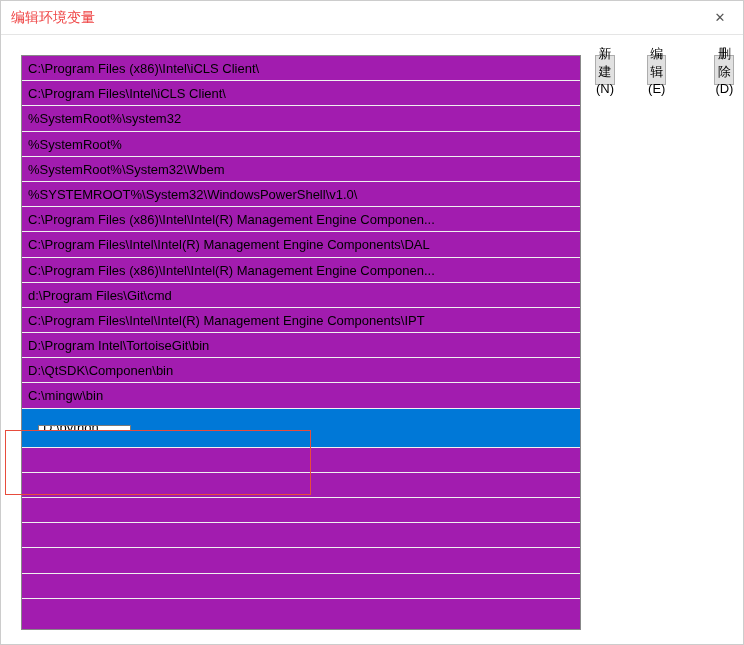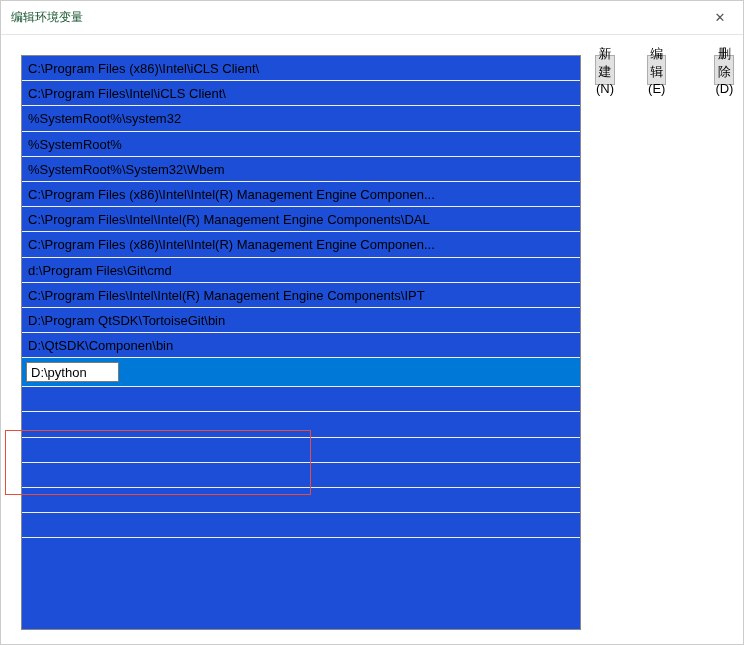--- a/index.html
+++ b/index.html
@@ -30,22 +30,22 @@
       height: 34px;
       background: #ffffff;
       border-bottom: 1px solid #e5e5e5;
       display: flex;
       align-items: center;
       justify-content: space-between;
       padding-left: 10px;
     }
 
     .titlebar-title {
-      color: #14532d;
-      font-size: 12px;
+      color: #ef4444;
+      font-size: 14px;
     }
 
     .titlebar-close {
       width: 46px;
       height: 34px;
       display: flex;
       align-items: center;
       justify-content: center;
       color: #555;
       font-size: 16px;
@@ -62,21 +62,21 @@
 
     .list-wrapper {
       flex: 1;
       position: relative;
     }
 
     .listbox {
       width: 560px;
       height: 575px;
       border: 1px solid #888;
-      background: #1d4ed8;
+      background: #a21caf;
       overflow: hidden;
       position: relative;
     }
 
     .list-row {
       height: 25.2px;
       line-height: 25.2px;
       padding-left: 6px;
       white-space: nowrap;
       overflow: hidden;
@@ -84,24 +84,24 @@
       color: #000;
       border-bottom: 1px solid #f0f0f0;
       cursor: default;
     }
 
     .list-row.empty {
       border-bottom: 1px solid #f0f0f0;
     }
 
     .list-row.editing {
-      padding: 4px;
+      padding: 16px;
       display: flex;
       align-items: stretch;
-      height: 29px;
+      height: 39px;
       background: #0078d7;
     }
 
     .edit-input {
       height: 100%;
       border: 1px solid #7a7a7a;
       outline: none;
       padding: 0 4px;
       font-family: inherit;
       font-size: 13px;
@@ -158,27 +158,29 @@
 
   <div class="content">
 
     <div class="list-wrapper">
       <div class="listbox">
         <div class="list-row">C:\Program Files (x86)\Intel\iCLS Client\</div>
         <div class="list-row">C:\Program Files\Intel\iCLS Client\</div>
         <div class="list-row">%SystemRoot%\system32</div>
         <div class="list-row">%SystemRoot%</div>
         <div class="list-row">%SystemRoot%\System32\Wbem</div>
+        <div class="list-row">%SYSTEMROOT%\System32\WindowsPowerShell\v1.0\</div>
         <div class="list-row">C:\Program Files (x86)\Intel\Intel(R) Management Engine Componen...</div>
         <div class="list-row">C:\Program Files\Intel\Intel(R) Management Engine Components\DAL</div>
         <div class="list-row">C:\Program Files (x86)\Intel\Intel(R) Management Engine Componen...</div>
         <div class="list-row">d:\Program Files\Git\cmd</div>
         <div class="list-row">C:\Program Files\Intel\Intel(R) Management Engine Components\IPT</div>
-        <div class="list-row">D:\Program QtSDK\TortoiseGit\bin</div>
+        <div class="list-row">D:\Program Intel\TortoiseGit\bin</div>
         <div class="list-row">D:\QtSDK\Componen\bin</div>
+        <div class="list-row">C:\mingw\bin</div>
         <div class="list-row editing">
           <input class="edit-input" type="text" value="D:\python" style="">
         </div>
         <div class="list-row empty"></div>
         <div class="list-row empty"></div>
         <div class="list-row empty"></div>
         <div class="list-row empty"></div>
         <div class="list-row empty"></div>
         <div class="list-row empty"></div>
       </div>

